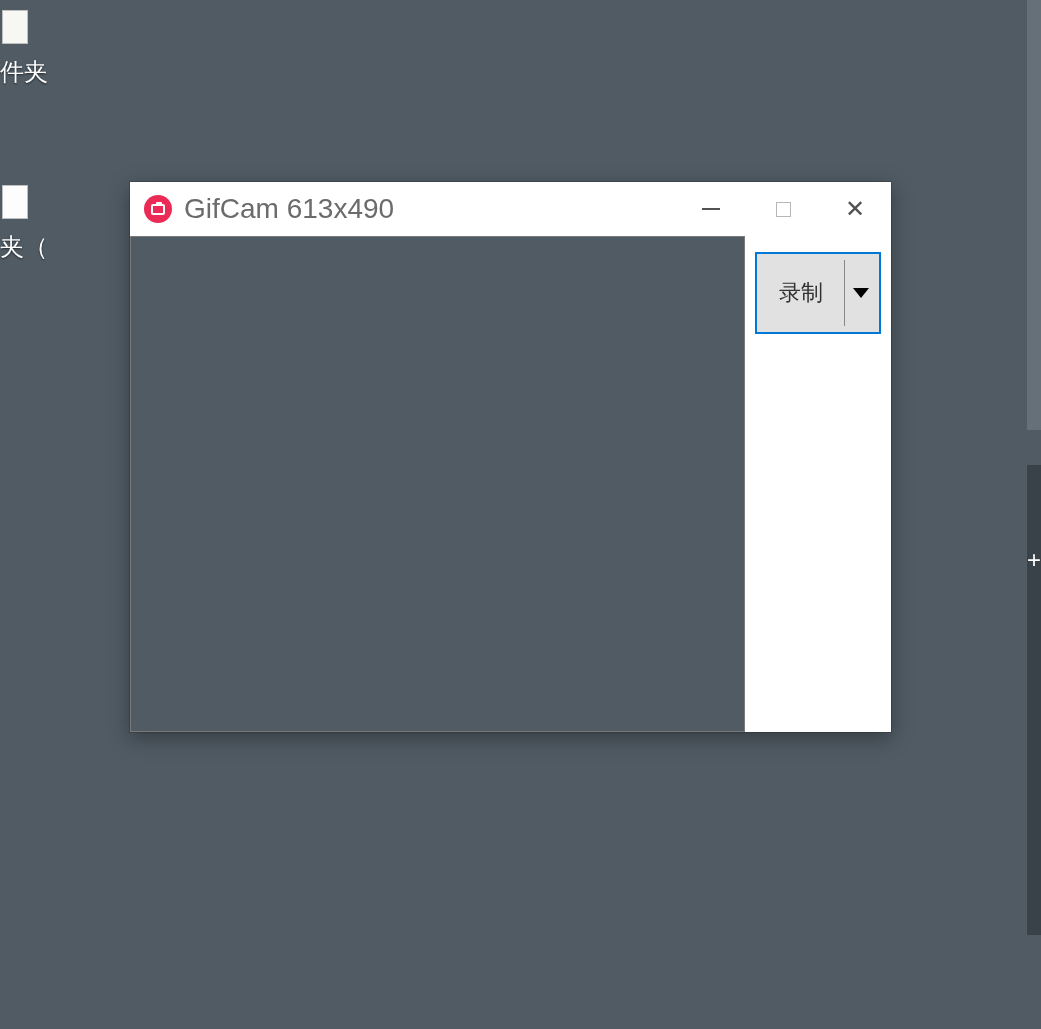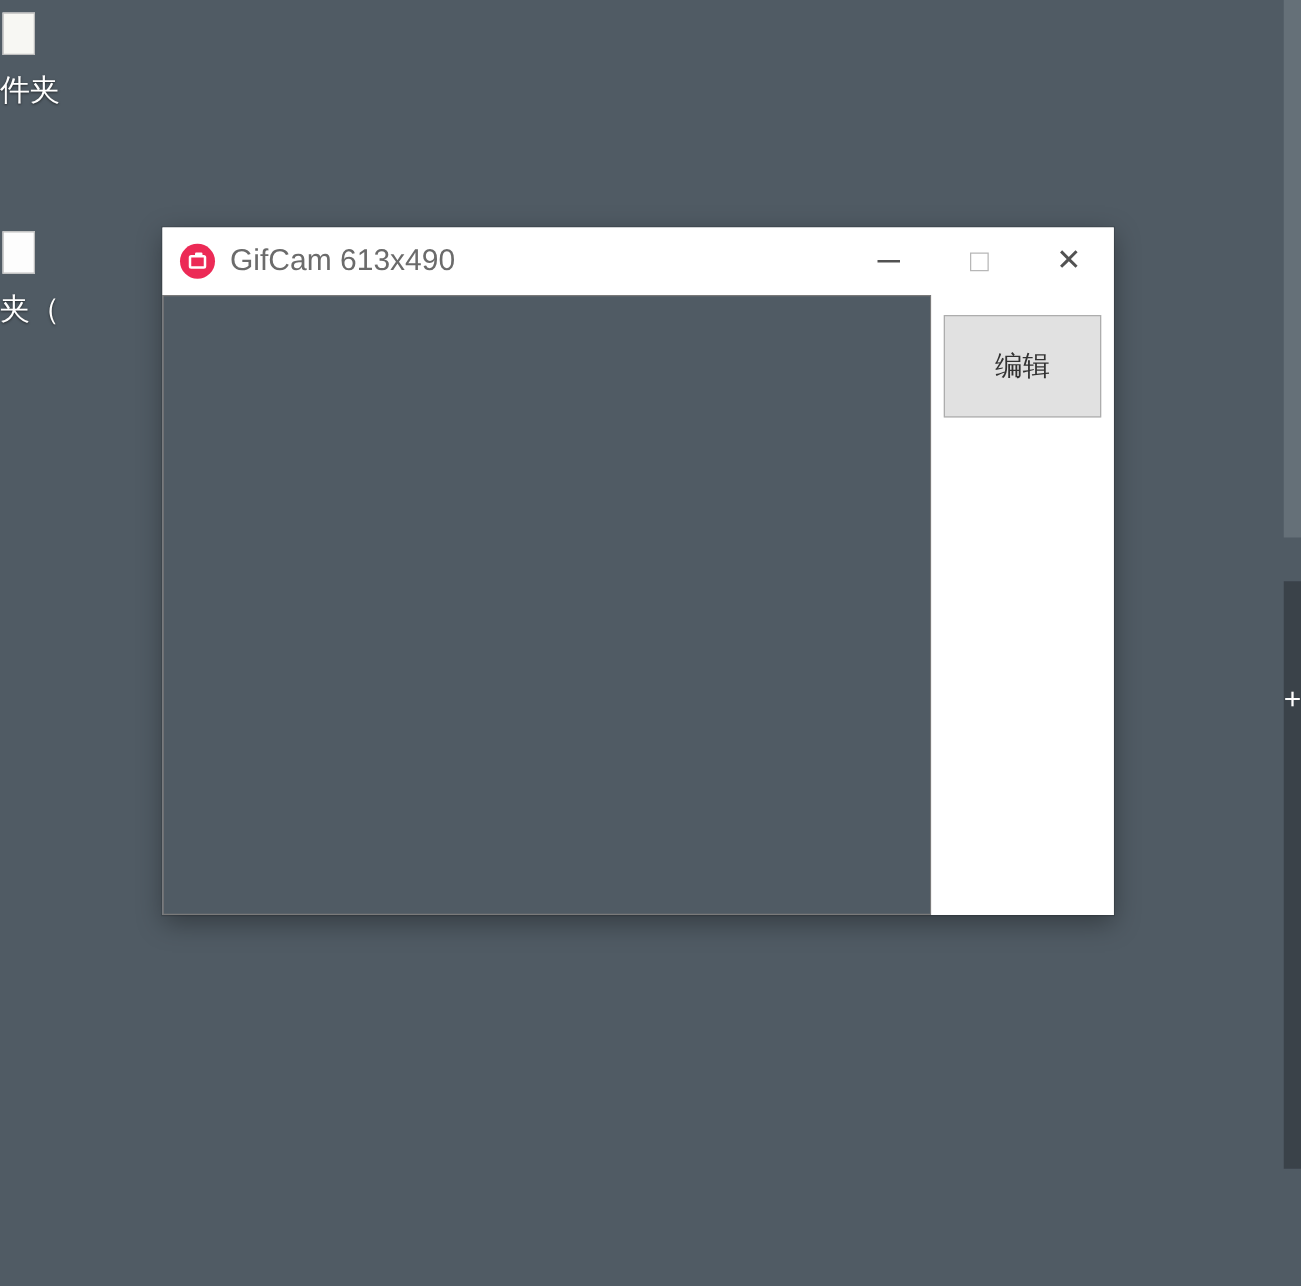--- a/index.html
+++ b/index.html
@@ -91,21 +91,21 @@
     }
     .app-icon-inner::before {
       content: "";
       position: absolute;
       top: -4px; left: 3px;
       width: 6px; height: 3px;
       background: #fff;
       border-radius: 1px;
     }
     .title-text {
-      font-size: 24px;
+      font-size: 28px;
       color: #6b6b6b;
       font-weight: 400;
       flex-grow: 1;
     }
     .win-controls {
       display: flex;
       height: 100%;
     }
     .win-btn {
       width: 72px;
@@ -202,18 +202,20 @@
       <div class="win-btn">
         <div class="close-x">✕</div>
       </div>
     </div>
   </div>
 
   <div class="window-body">
     <div class="capture-area"></div>
 
     <div class="sidebar">
-      <div class="sb-btn">
-        <span>编辑</span>
+      <div class="sb-btn split active">
+        <span>录制</span>
+        <span class="divider"></span>
+        <span class="caret"></span>
       </div>
     </div>
   </div>
 </div>
 
 </body></html>

